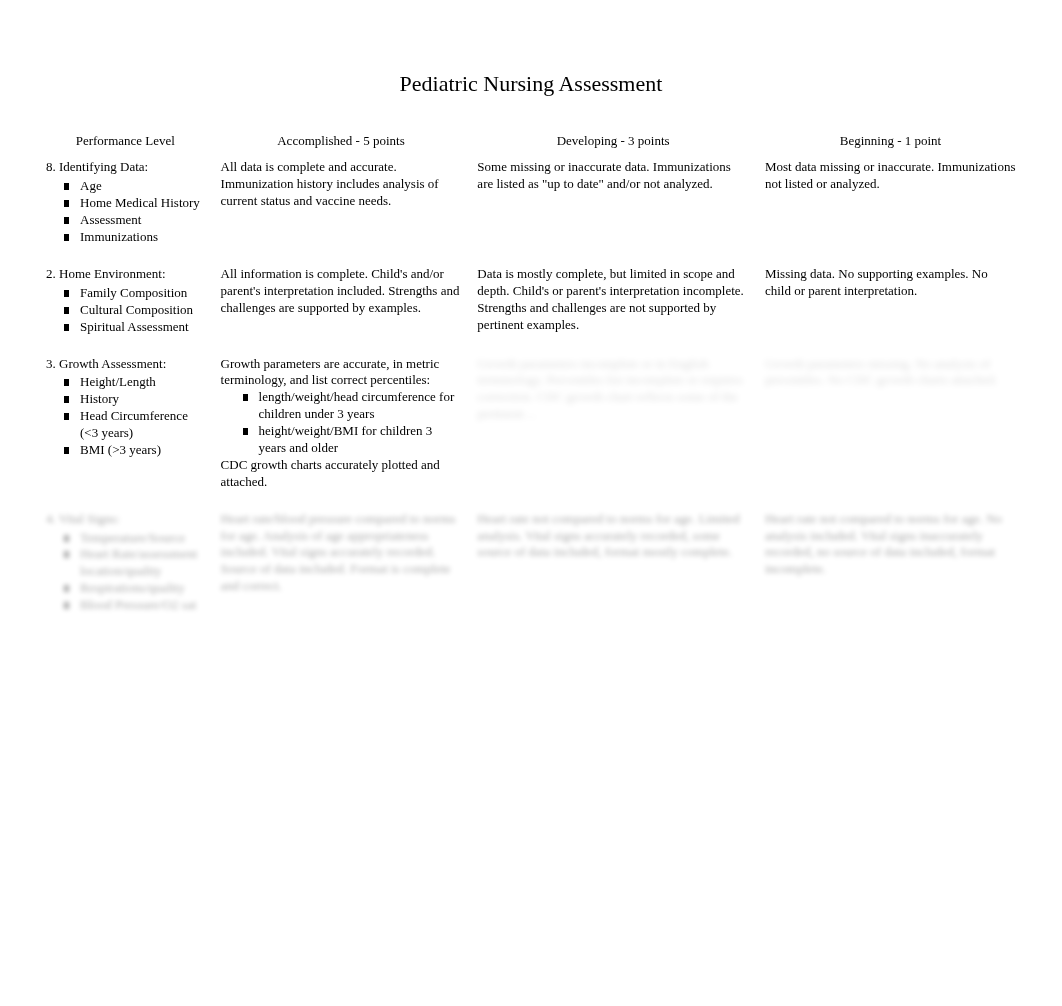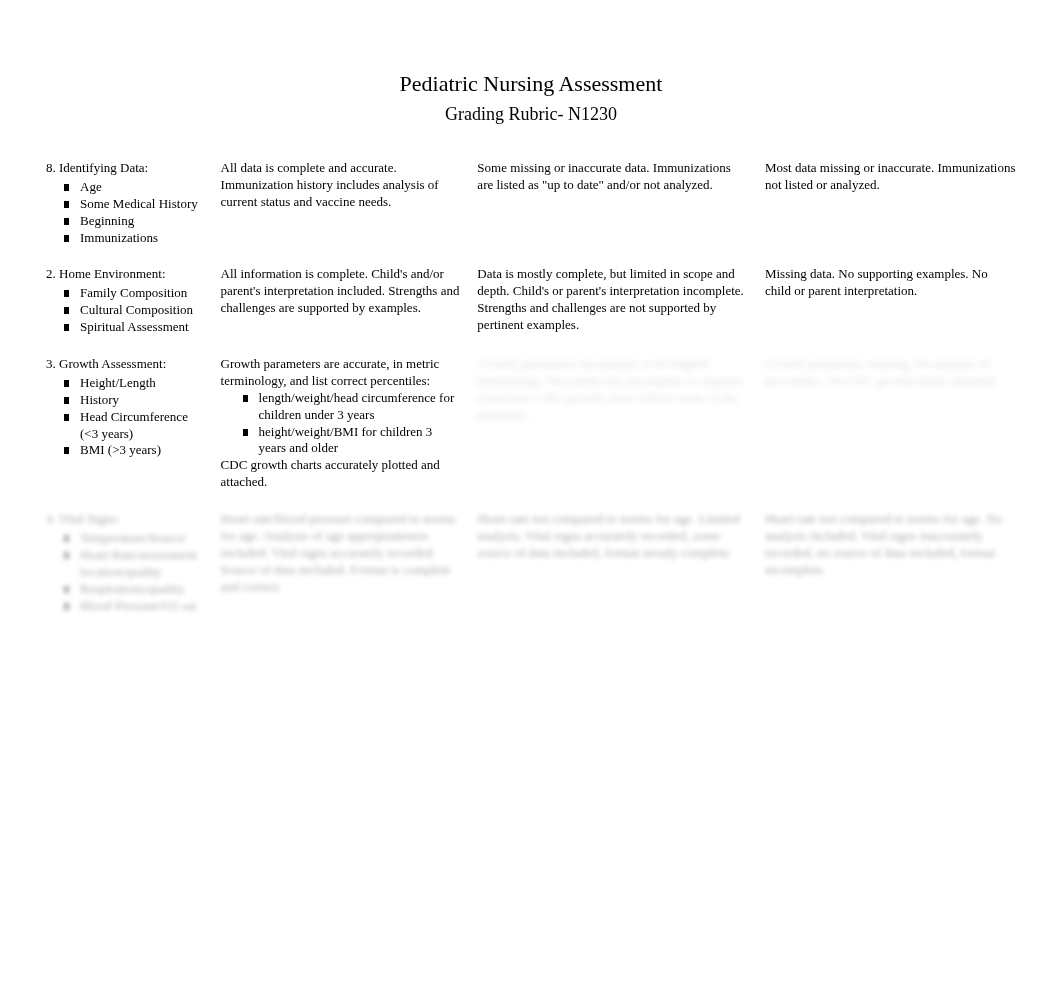--- a/index.html
+++ b/index.html
@@ -94,33 +94,38 @@
     .blurred-light {
       filter: blur(3px);
       opacity: 0.15;
     }
   </style>
 </head>
 <body>
 
 <div class="title-block">
   <div class="title-line1">Pediatric Nursing Assessment</div>
-  <div class="title-line2">Grading Rubric- N1230</div>
 </div>
 
 <table class="rubric-table">
   <tbody>
+      <tr class="header-row">
+    <td class="col-perf">Performance Level</td>
+    <td class="col-acc">Accomplished - 5 points</td>
+    <td class="col-dev">Developing - 3 points</td>
+    <td class="col-beg">Beginning - 1 point</td>
+  </tr>
 
   <tr>
     <td class="col-perf">
       <div class="criteria-title">8. Identifying Data:</div>
       <ul class="bullet-list">
         <li>Age</li>
-        <li>Some Medical History</li>
-        <li>Beginning</li>
+        <li>Home Medical History</li>
+        <li>Assessment</li>
         <li>Immunizations</li>
       </ul>
     </td>
     <td class="col-acc">All data is complete and accurate. Immunization history includes analysis of current status and vaccine needs.</td>
     <td class="col-dev">Some missing or inaccurate data. Immunizations are listed as "up to date" and/or not analyzed.</td>
     <td class="col-beg">Most data missing or inaccurate. Immunizations not listed or analyzed.</td>
   </tr>
 
   <tr class="row-sep">
     <td class="col-perf">

